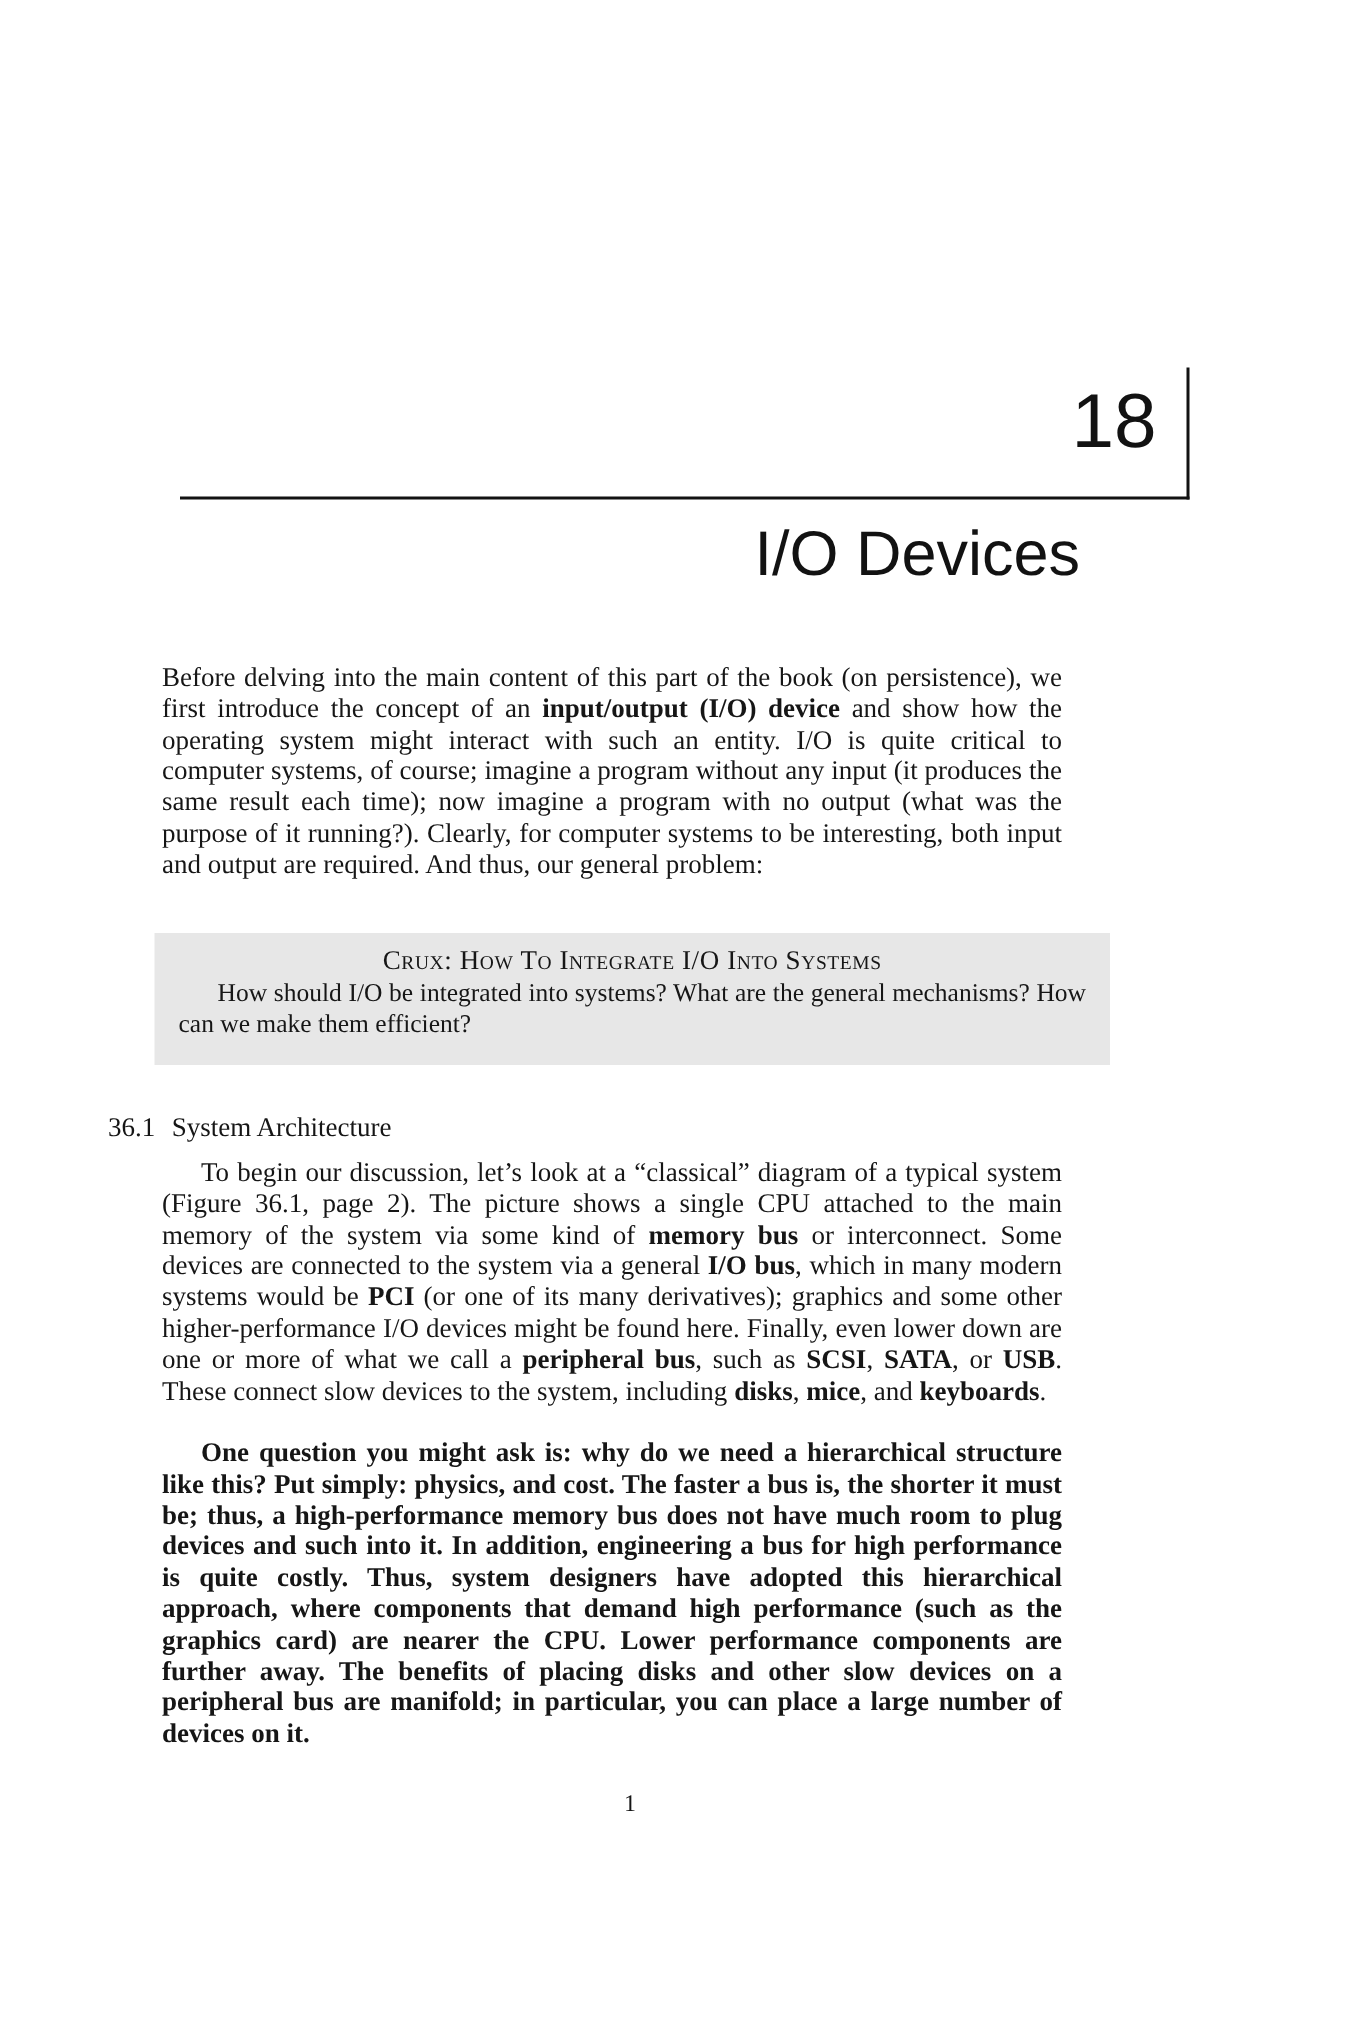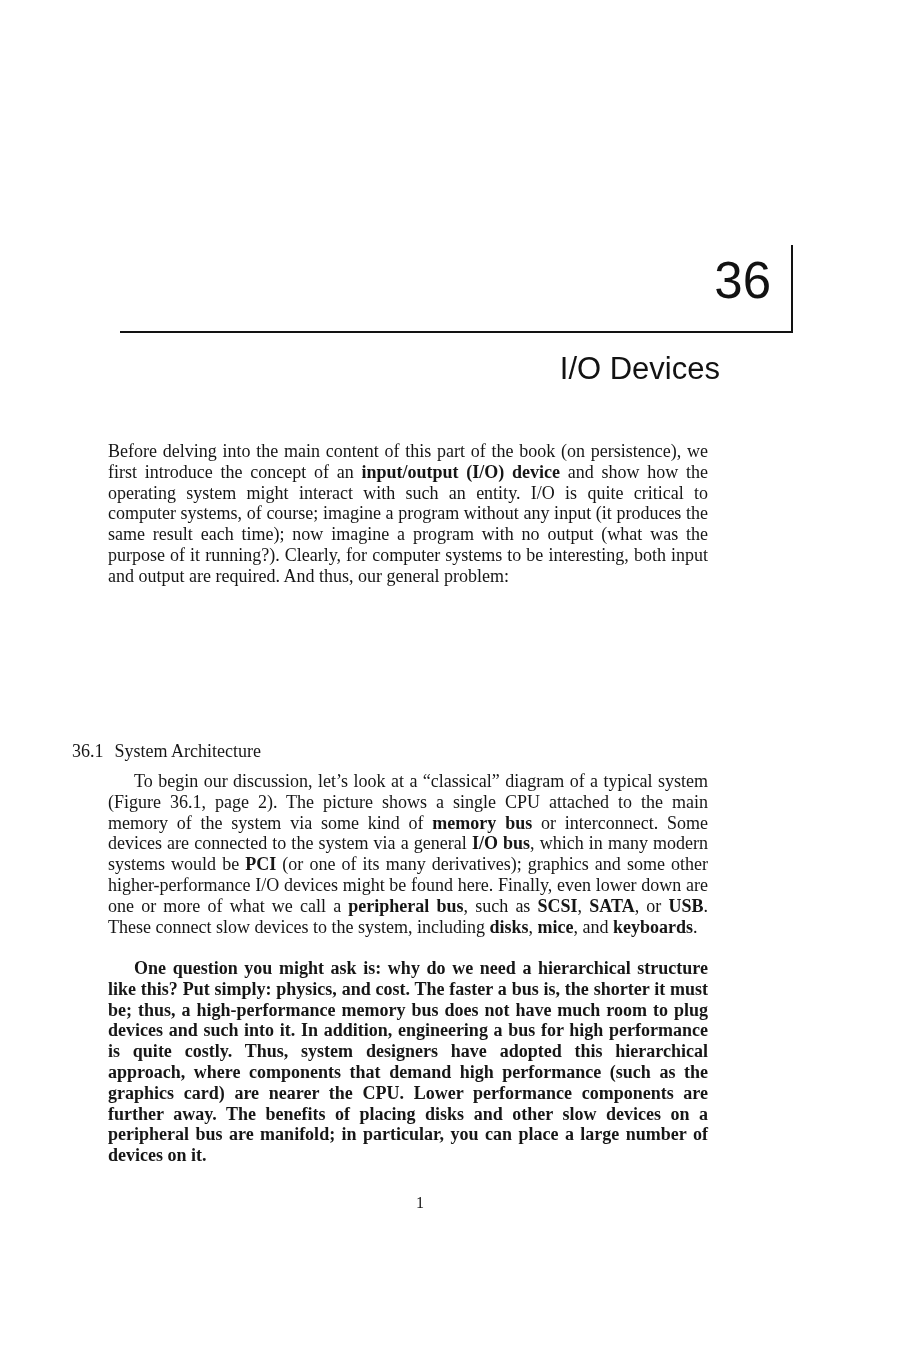--- a/index.html
+++ b/index.html
@@ -31,21 +31,21 @@
   .hrule {
     position: absolute;
     left: 120px; top: 331px;
     width: 673px; height: 2px;
     background: #121212;
   }
   .chapter-title {
     position: absolute;
     top: 352px; right: 180px;
     font-family: "Liberation Sans", sans-serif;
-    font-size: 31px; line-height: 34px;
+    font-size: 42px; line-height: 34px;
     color: #121212;
   }
 
   
   .para {
     position: absolute;
     left: 108px; width: 600px;
     font-size: 18px; line-height: 20.8px;
     text-align: justify;
   }
@@ -95,29 +95,33 @@
     width: 600px;
     text-align: center;
     font-size: 16px;
   }
 </style>
 </head>
 <body>
 
 <div class="page">
 
-  <div class="chapter-number">36</div>
+  <div class="chapter-number">18</div>
 
   <div class="vrule"></div>
   <div class="hrule"></div>
 
   <div class="chapter-title">I/O Devices</div>
 
   <div class="para intro"><span>Before delving into the main content of this part of the book (on persistence), we first introduce the concept of an </span><span style="font-weight: bold;">input/output (I/O) device</span><span> and show how the operating system might interact with such an entity. I/O is quite critical to computer systems, of course; imagine a program without any input (it produces the same result each time); now imagine a program with no output (what was the purpose of it running?). Clearly, for computer systems to be interesting, both input and output are required. And thus, our general problem:</span></div>
 
+  <div class="crux">
+    <div class="crux-title">Crux: How To Integrate I/O Into Systems</div>
+    <div class="crux-body">How should I/O be integrated into systems? What are the general mechanisms? How can we make them efficient?</div>
+  </div>
 
   <h2 class="section-heading">
     <span class="sec-num">36.1</span><span>System Architecture</span>
   </h2>
 
   <div class="para indent p2"><span>To begin our discussion, let’s look at a “classical” diagram of a typical system (Figure 36.1, page 2). The picture shows a single CPU attached to the main memory of the system via some kind of </span><span style="font-weight: bold;">memory bus</span><span> or interconnect. Some devices are connected to the system via a general </span><span style="font-weight: bold;">I/O bus</span><span>, which in many modern systems would be </span><span style="font-weight: bold;">PCI</span><span> (or one of its many derivatives); graphics and some other higher-performance I/O devices might be found here. Finally, even lower down are one or more of what we call a </span><span style="font-weight: bold;">peripheral bus</span><span>, such as </span><span style="font-weight: bold;">SCSI</span><span>, </span><span style="font-weight: bold;">SATA</span><span>, or </span><span style="font-weight: bold;">USB</span><span>. These connect slow devices to the system, including </span><span style="font-weight: bold;">disks</span><span>, </span><span style="font-weight: bold;">mice</span><span>, and </span><span style="font-weight: bold;">keyboards</span><span>.</span></div>
 
   <div class="para indent p3"><span>One question you might ask is: why do we need a hierarchical structure like this? Put simply: physics, and cost. The faster a bus is, the shorter it must be; thus, a high-performance memory bus does not have much room to plug devices and such into it. In addition, engineering a bus for high performance is quite costly. Thus, system designers have adopted this hierarchical approach, where components that demand high performance (such as the graphics card) are nearer the CPU. Lower performance components are further away. The benefits of placing disks and other slow devices on a peripheral bus are manifold; in particular, you can place a large number of devices on it.</span></div>
 
   <div class="page-number">1</div>

